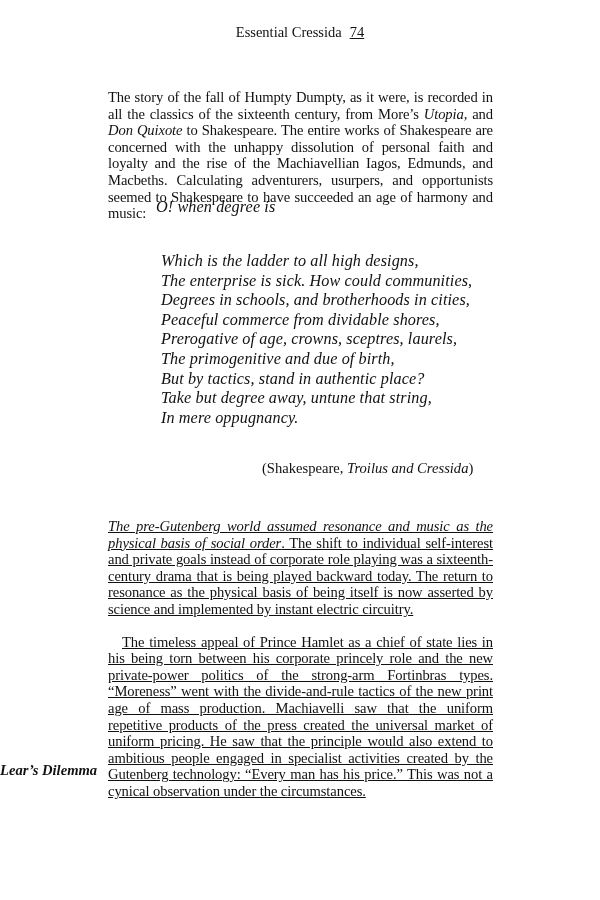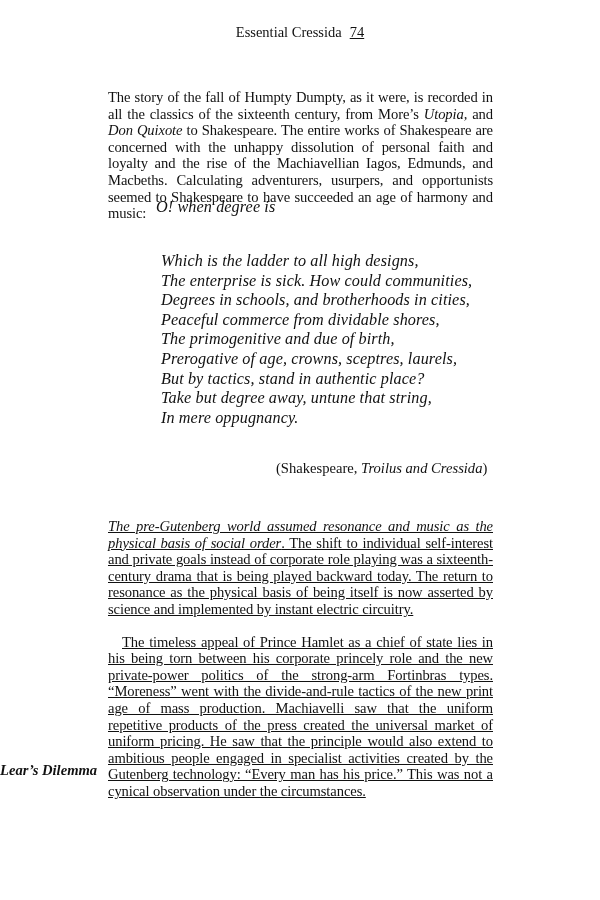--- a/index.html
+++ b/index.html
@@ -16,21 +16,21 @@
   .para {
     font-size: 14.6px; line-height: 16.6px; text-align: justify;
     text-align-last: left; margin: 16px; letter-spacing: -0.1px;
   }
   .para.indent { text-indent: 14px; }
   .poem {
     position: absolute; font-style: italic; font-size: 16.2px; line-height: 19.6px;
     white-space: nowrap; letter-spacing: 0.1px;
   }
   .citation {
-    position: absolute; top: 459px; left: 276px; font-size: 14.6px; line-height: 18px; white-space: nowrap;
+    position: absolute; top: 459px; left: 262px; font-size: 14.6px; line-height: 18px; white-space: nowrap;
   }
   .heading {
     position: absolute; top: 761px; left: 0; width: 600px; 
     font-weight: bold; font-style: italic; font-size: 14.6px; line-height: 18px;
   }
   i { font-style: italic; }
 </style>
 </head>
 <body>
 
@@ -44,22 +44,22 @@
 
 <div class="poem" style="top:198px; left:156px;">
   <div>O! when degree is</div>
 </div>
 
 <div class="poem" style="top:252px; left:133px;margin-left:28px;">
   <div>Which is the ladder to all high designs,</div>
   <div>The enterprise is sick. How could communities,</div>
   <div>Degrees in schools, and brotherhoods in cities,</div>
   <div>Peaceful commerce from dividable shores,</div>
+  <div>Prerogative of age, crowns, sceptres, laurels,</div>
   <div>The primogenitive and due of birth,</div>
-  <div>Prerogative of age, crowns, sceptres, laurels,</div>
   <div>But by tactics, stand in authentic place?</div>
   <div>Take but degree away, untune that string,</div>
   <div>In mere oppugnancy.</div>
 </div>
 
 <div class="citation"><span>(Shakespeare, </span><i>Troilus and Cressida</i><span>)</span></div>
 
 <div class="col" style="top:502px;text-decoration:underline;">
   <p class="para"><i>The pre-Gutenberg world assumed resonance and music as the physical basis of social order</i><span>. The shift to individual self-interest and private goals instead of corporate role playing was a sixteenth-century drama that is being played backward today. The return to resonance as the physical basis of being itself is now asserted by science and implemented by instant electric circuitry.</span></p>
   <p class="para indent">The timeless appeal of Prince Hamlet as a chief of state lies in his being torn between his corporate princely role and the new private-power politics of the strong-arm Fortinbras types. “Moreness” went with the divide-and-rule tactics of the new print age of mass production. Machiavelli saw that the uniform repetitive products of the press created the universal market of uniform pricing. He saw that the principle would also extend to ambitious people engaged in specialist activities created by the Gutenberg technology: “Every man has his price.” This was not a cynical observation under the circumstances.</p>

